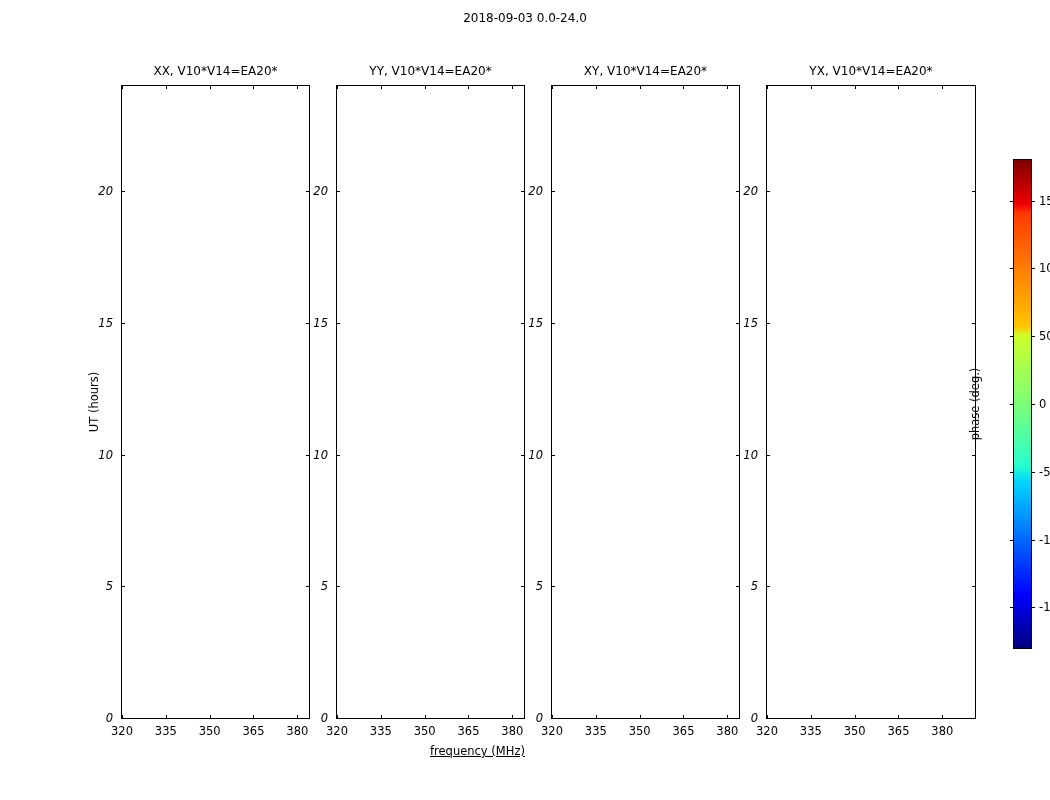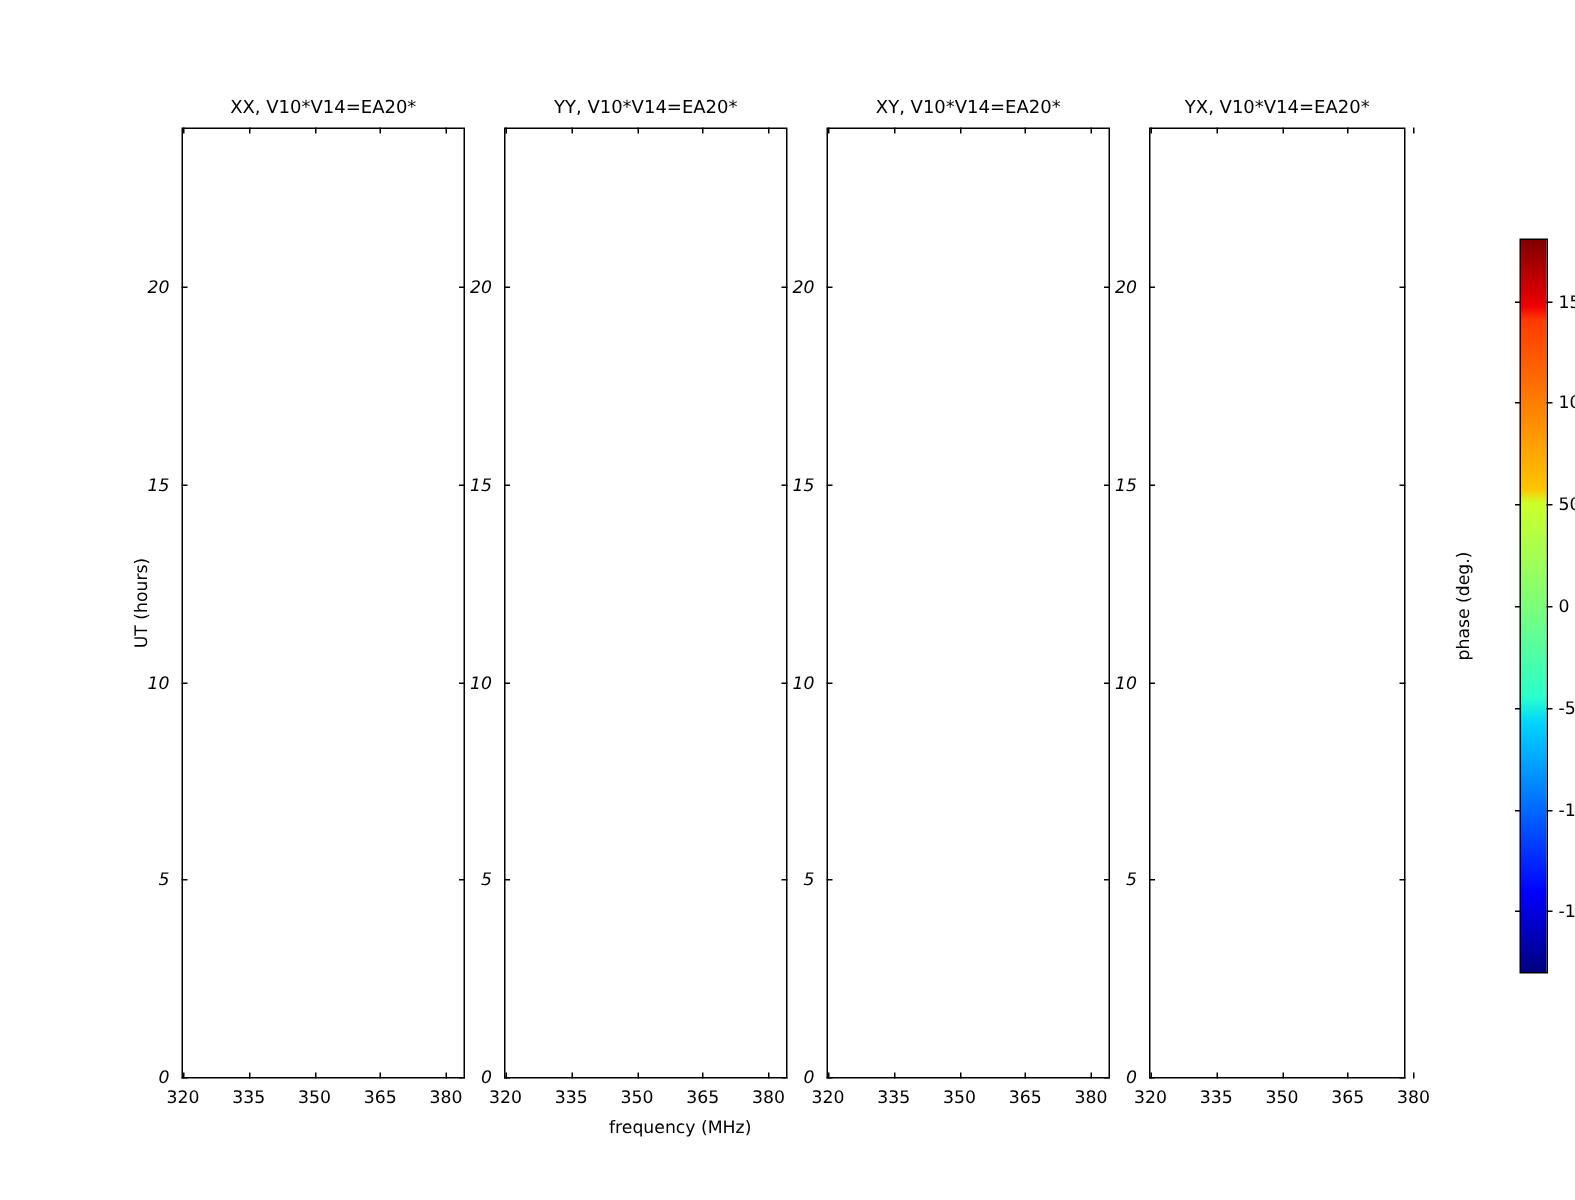--- a/index.html
+++ b/index.html
@@ -141,20 +141,21 @@
     font-size: 11.5px;
     white-space: nowrap;
     transform-origin: 50% 50%;
   }
 </style>
 </head>
 <body>
 
 <div id="figure">
 
+  <div class="suptitle">2018-09-03 0.0-24.0</div>
 
   <div class="panel" id="panel0" style="left:121px; width:189px;">
     <div class="panel-title">XX, V10*V14=EA20*</div>
   <div class="tick-x" style="left: 0px;"></div>
       <div class="tick-x-top" style="left: 0px;"></div>
       <div class="xticklabel" style="left: 0px;">320</div>
       <div class="tick-x" style="left: 43.8281px;"></div>
       <div class="tick-x-top" style="left: 43.8281px;"></div>
       <div class="xticklabel" style="left: 43.8281px;">335</div>
       <div class="tick-x" style="left: 87.6562px;"></div>
@@ -244,21 +245,21 @@
       <div class="tick-y-right" style="top: 368.667px;"></div>
       <div class="yticklabel" style="top: 368.667px;">10</div>
       <div class="tick-y" style="top: 237px;"></div>
       <div class="tick-y-right" style="top: 237px;"></div>
       <div class="yticklabel" style="top: 237px;">15</div>
       <div class="tick-y" style="top: 105.333px;"></div>
       <div class="tick-y-right" style="top: 105.333px;"></div>
       <div class="yticklabel" style="top: 105.333px;">20</div>
     </div>
 
-  <div class="panel" id="panel3" style="left:766px; width:171px;">
+  <div class="panel" id="panel3" style="left:766px; width:210px;">
     <div class="panel-title">YX, V10*V14=EA20*</div>
   <div class="tick-x" style="left: 0px;"></div>
       <div class="tick-x-top" style="left: 0px;"></div>
       <div class="xticklabel" style="left: 0px;">320</div>
       <div class="tick-x" style="left: 43.8281px;"></div>
       <div class="tick-x-top" style="left: 43.8281px;"></div>
       <div class="xticklabel" style="left: 43.8281px;">335</div>
       <div class="tick-x" style="left: 87.6562px;"></div>
       <div class="tick-x-top" style="left: 87.6562px;"></div>
       <div class="xticklabel" style="left: 87.6562px;">350</div>
@@ -280,21 +281,21 @@
       <div class="tick-y" style="top: 237px;"></div>
       <div class="tick-y-right" style="top: 237px;"></div>
       <div class="yticklabel" style="top: 237px;">15</div>
       <div class="tick-y" style="top: 105.333px;"></div>
       <div class="tick-y-right" style="top: 105.333px;"></div>
       <div class="yticklabel" style="top: 105.333px;">20</div>
     </div>
 
   <div class="ylabel" id="ylabel" style="left:94px; top:402px; transform: translate(-50%,-50%) rotate(-90deg);">UT (hours)</div>
 
-  <div class="xlabel" id="xlabel" style="left:406px; top:744px;">frequency (MHz)</div>
+  <div class="xlabel" id="xlabel" style="left:430px; top:744px;text-decoration:underline;">frequency (MHz)</div>
 
   <div id="colorbar">
     <div id="colorbar-gradient" style="background: linear-gradient(to top, rgb(0, 0, 127) 0%, rgb(0, 0, 255) 11%, rgb(0, 16, 255) 12.5%, rgb(0, 212, 255) 34%, rgb(41, 255, 205) 37.5%, rgb(124, 255, 121) 50%, rgb(205, 255, 41) 64%, rgb(255, 196, 0) 66%, rgb(255, 59, 0) 89%, rgb(238, 0, 0) 91%, rgb(127, 0, 0) 100%);"></div>
   <div class="cb-tick" style="top: 447.333px;"></div>
       <div class="cb-tick-left" style="top: 447.333px;"></div>
       <div class="cb-ticklabel" style="top: 447.333px;">-150</div>
       <div class="cb-tick" style="top: 379.556px;"></div>
       <div class="cb-tick-left" style="top: 379.556px;"></div>
       <div class="cb-ticklabel" style="top: 379.556px;">-100</div>
       <div class="cb-tick" style="top: 311.778px;"></div>

